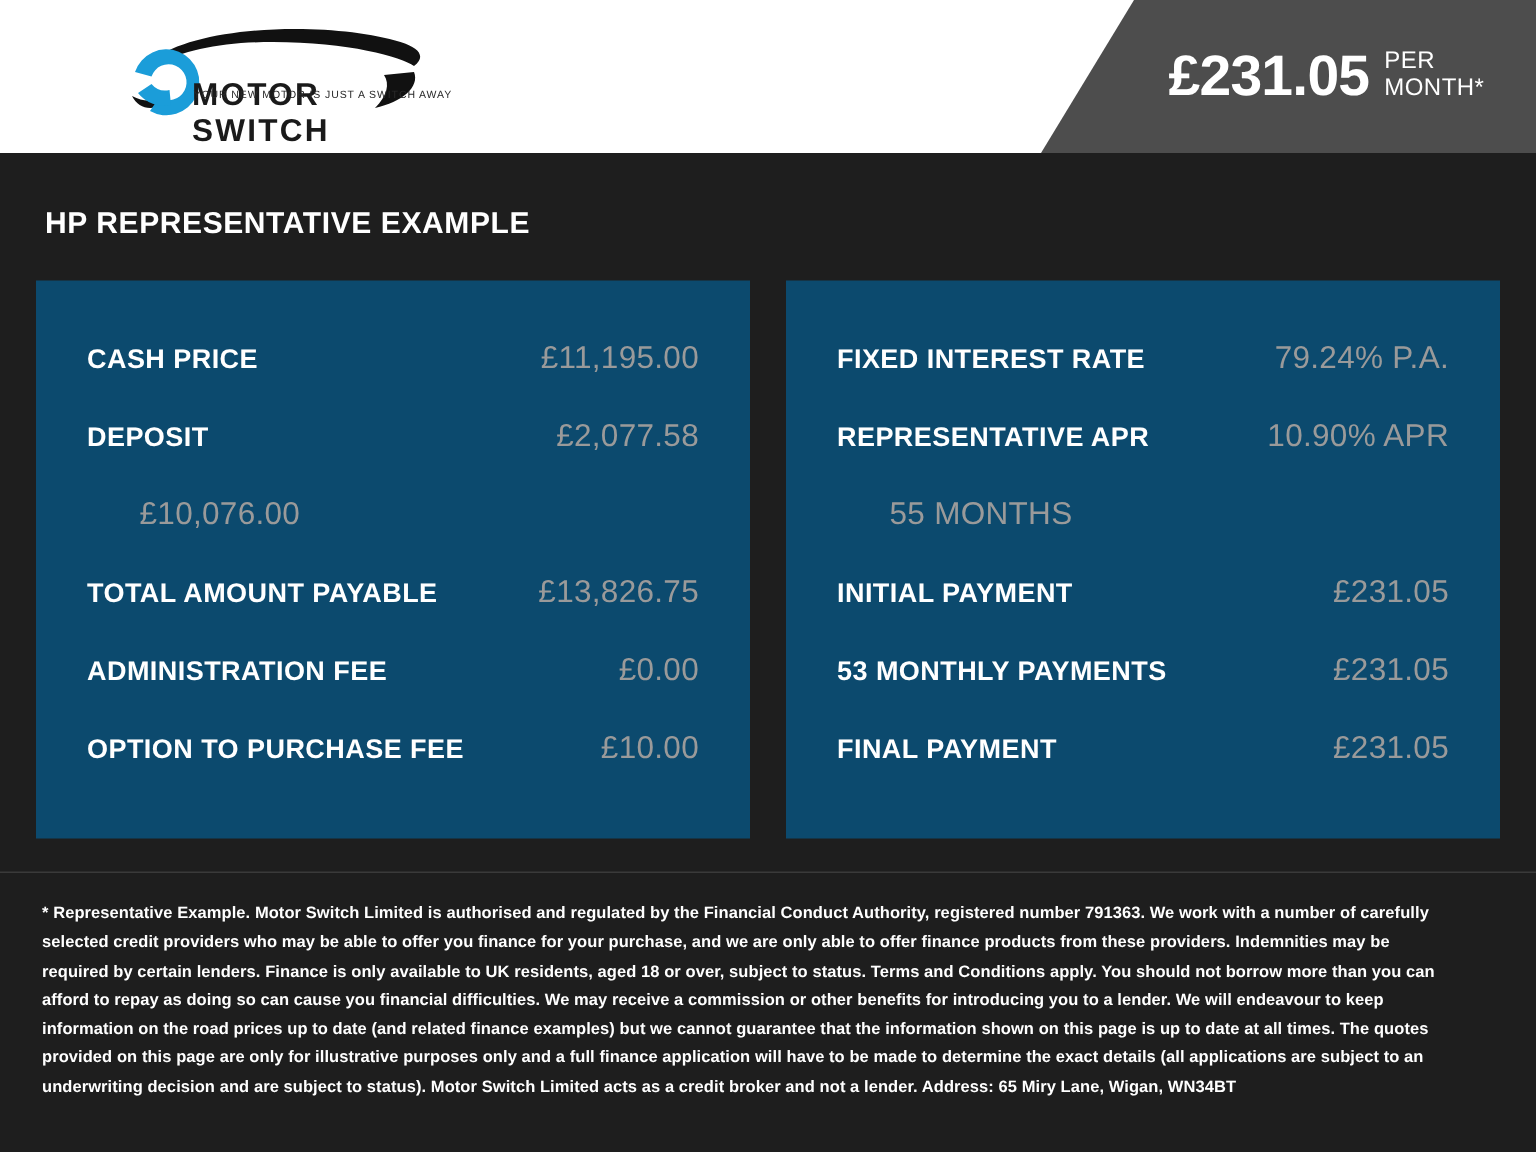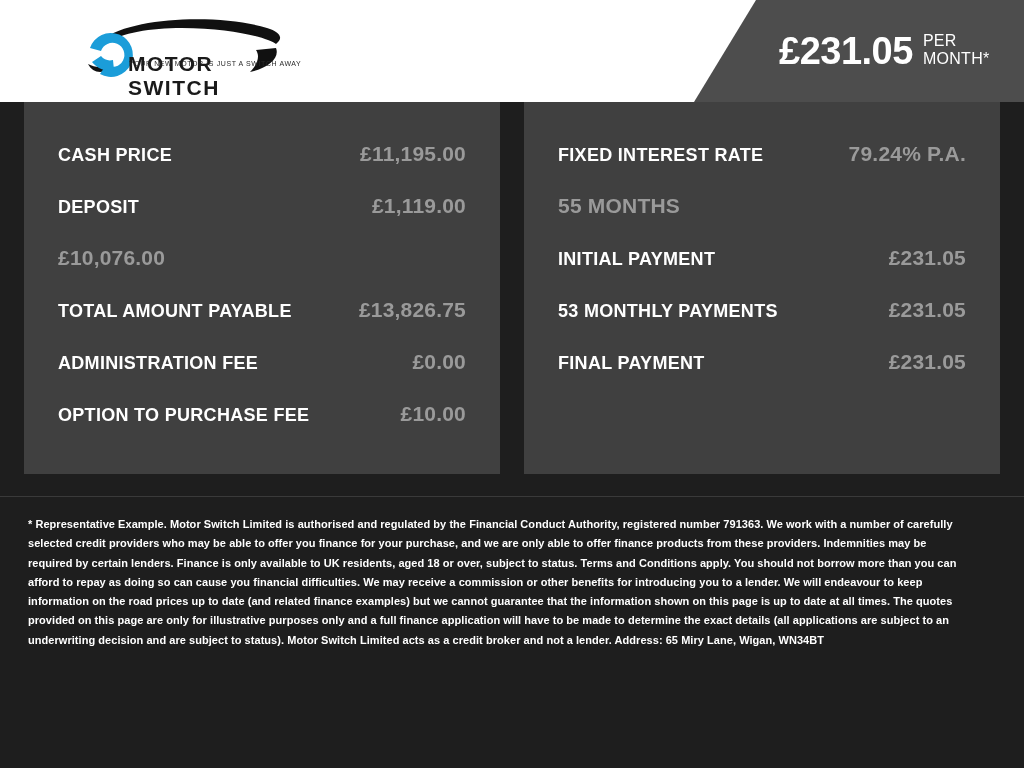--- a/index.html
+++ b/index.html
@@ -93,44 +93,45 @@
     letter-spacing: 0.4px;
     padding: 36px 0 26px 6px;
   }
 
   .cards {
     display: flex;
     gap: 24px;
   }
   .card {
     flex: 1;
-    background: #404040;
+    background: #0c4a6e;
     padding: 26px 30px 30px 30px;
     min-height: 372px;
   }
   .row {
     display: flex;
     align-items: baseline;
     justify-content: space-between;
     padding: 14px 4px 14px 4px;
   }
   .row-label {
     color: #ffffff;
     font-size: 18px;
     font-weight: bold;
     letter-spacing: 0.3px;
     text-transform: uppercase;
   }
   .row-value {
     color: #9a9a9a;
     font-size: 21px;
-    font-weight: bold;
+    font-weight: normal;
     letter-spacing: 0.2px;
     text-align: right;
     white-space: nowrap;
+    margin-left: 35px;
   }
 
   
   .footer {
     margin-top: 22px;
     border-top: 1px solid #3a3a3a;
     padding: 18px 28px 0 28px;
   }
   .footer-text {
     color: #ffffff;
@@ -160,31 +161,32 @@
       <div class="logo-text-sub">YOUR NEW MOTOR IS JUST A SWITCH AWAY</div>
     </div>
 
     <div class="header-price-panel">
       <span class="price-main">£231.05</span>
       <span class="price-sub">PER MONTH*</span>
     </div>
   </div>
 
   <div class="body-area">
+    <div class="section-title">HP REPRESENTATIVE EXAMPLE</div>
 
     <div class="cards">
 
       <div class="card">
         <div class="row">
           <span class="row-label">CASH PRICE</span>
           <span class="row-value">£11,195.00</span>
         </div>
         <div class="row">
           <span class="row-label">DEPOSIT</span>
-          <span class="row-value">£1,119.00</span>
+          <span class="row-value">£2,077.58</span>
         </div>
         <div class="row">
           <span class="row-value">£10,076.00</span>
         </div>
         <div class="row">
           <span class="row-label">TOTAL AMOUNT PAYABLE</span>
           <span class="row-value">£13,826.75</span>
         </div>
         <div class="row">
           <span class="row-label">ADMINISTRATION FEE</span>
@@ -193,20 +195,24 @@
         <div class="row">
           <span class="row-label">OPTION TO PURCHASE FEE</span>
           <span class="row-value">£10.00</span>
         </div>
       </div>
 
       <div class="card">
         <div class="row">
           <span class="row-label">FIXED INTEREST RATE</span>
           <span class="row-value">79.24% P.A.</span>
+        </div>
+        <div class="row">
+          <span class="row-label">REPRESENTATIVE APR</span>
+          <span class="row-value">10.90% APR</span>
         </div>
         <div class="row">
           <span class="row-value">55 MONTHS</span>
         </div>
         <div class="row">
           <span class="row-label">INITIAL PAYMENT</span>
           <span class="row-value">£231.05</span>
         </div>
         <div class="row">
           <span class="row-label">53 MONTHLY PAYMENTS</span>

